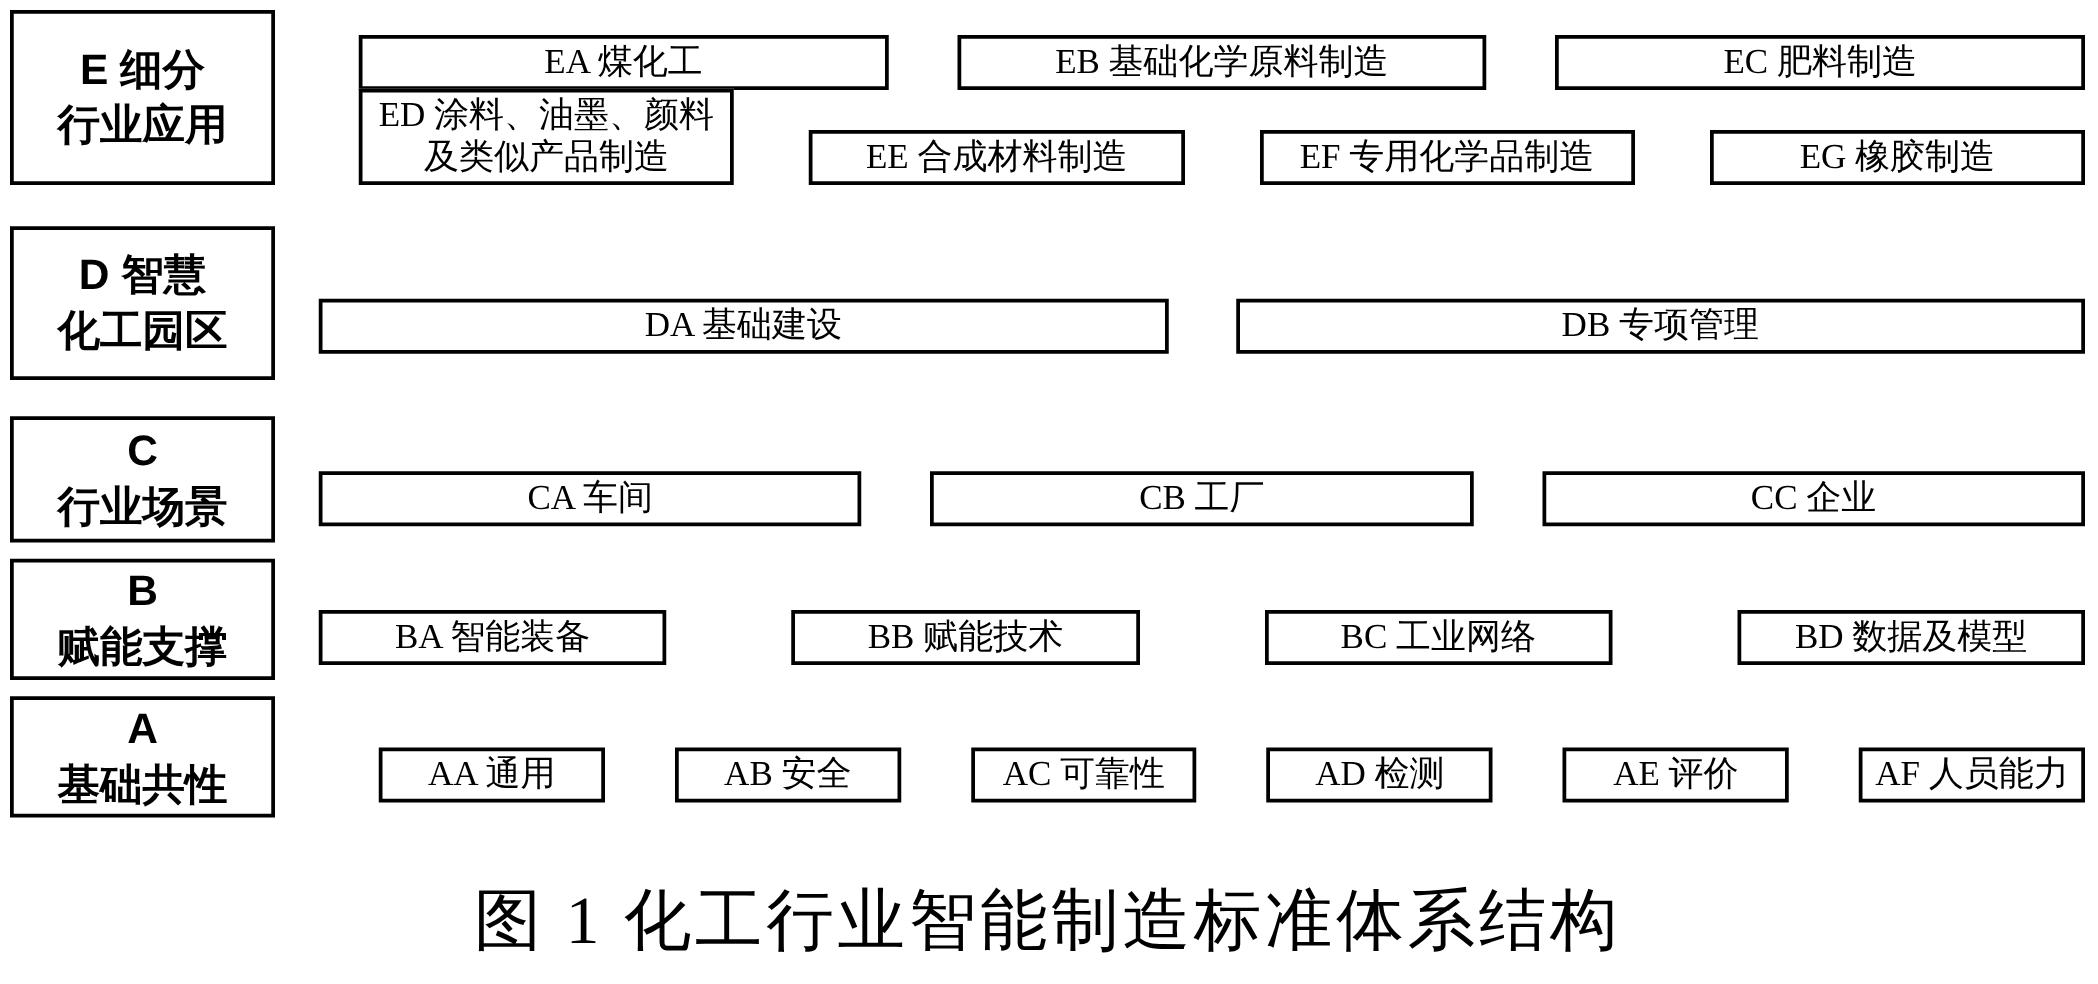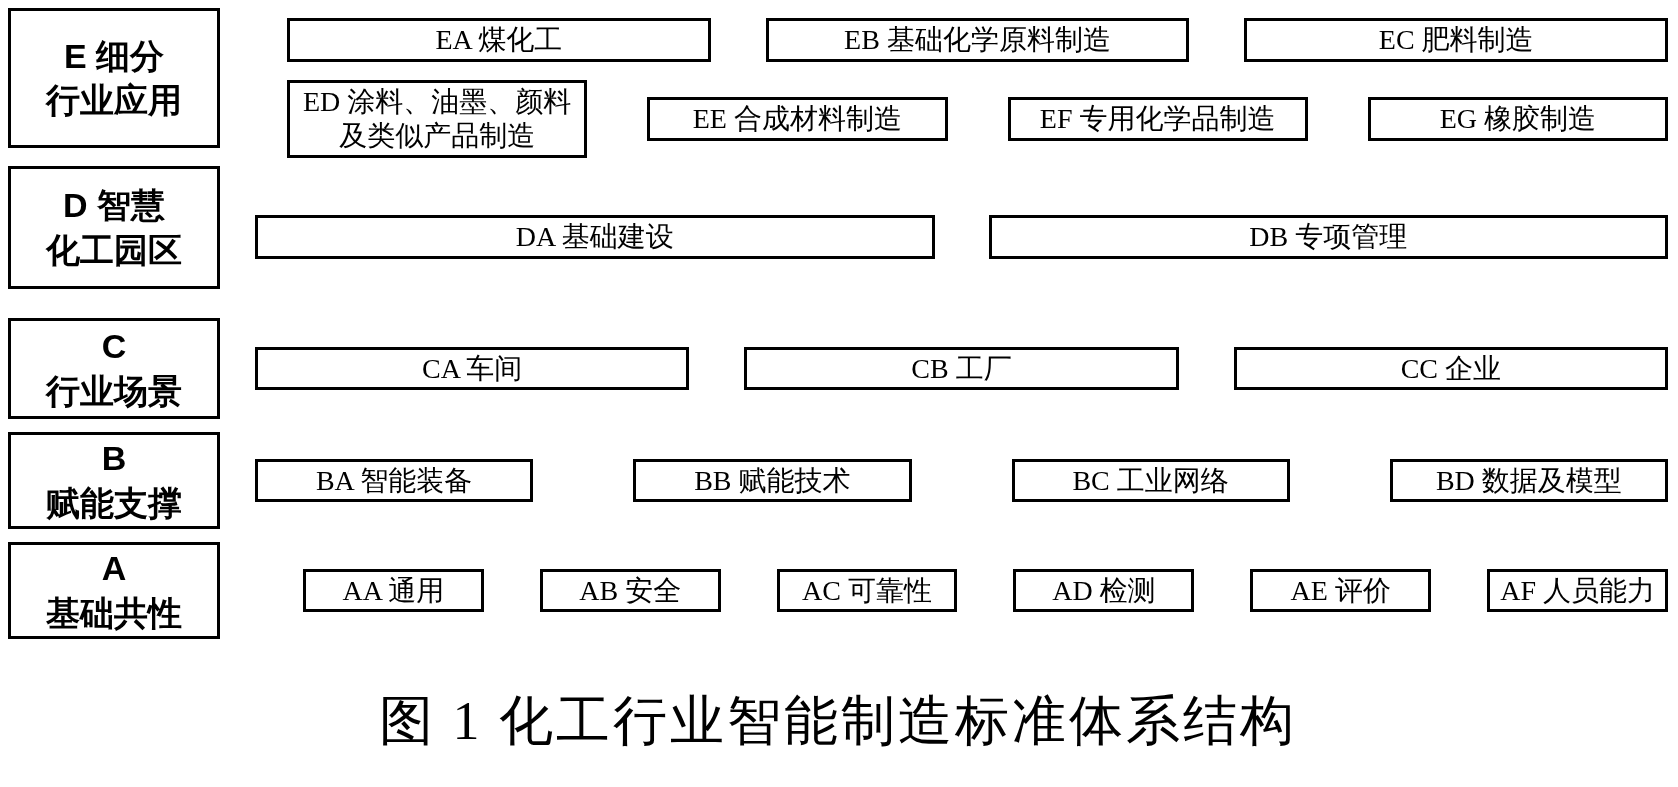--- a/index.html
+++ b/index.html
@@ -39,38 +39,38 @@
   }
   .band-content {
     flex: 1;
     margin-left: 35px;
     display: flex;
     flex-direction: column;
     justify-content: center;
   }
   .box-row {
     display: flex;
-    align-items: center;
+    align-items: flex-end;
     border-radius: 21px;
   }
   .box {
     box-sizing: border-box;
     border: 3px solid #000000;
     background: #ffffff;
     flex: 1;
     display: flex;
     align-items: center;
     justify-content: center;
     text-align: center;
     font-size: 28px;
     line-height: 1.2;
     padding: 2px 10px;
   }
   
-  .band-e { height: 140px; margin-bottom: 18px; gap: 32px; }
+  .band-e { height: 140px; margin-bottom: 33px; gap: 32px; }
   .band-e .band-content { justify-content: space-between; }
   .band-e .row-1 { height: 64px; gap: 55px; }
   .band-e .row-2 { height: 58px; gap: 60px; }
   
   .band-d { height: 123px; margin-bottom: 29px; }
   .band-d .row-1 { height: 62px; gap: 54px; margin-top: 19px; }
   
   .band-c { height: 101px; margin-bottom: 13px; }
   .band-c .row-1 { height: 75px; gap: 55px; }
   

